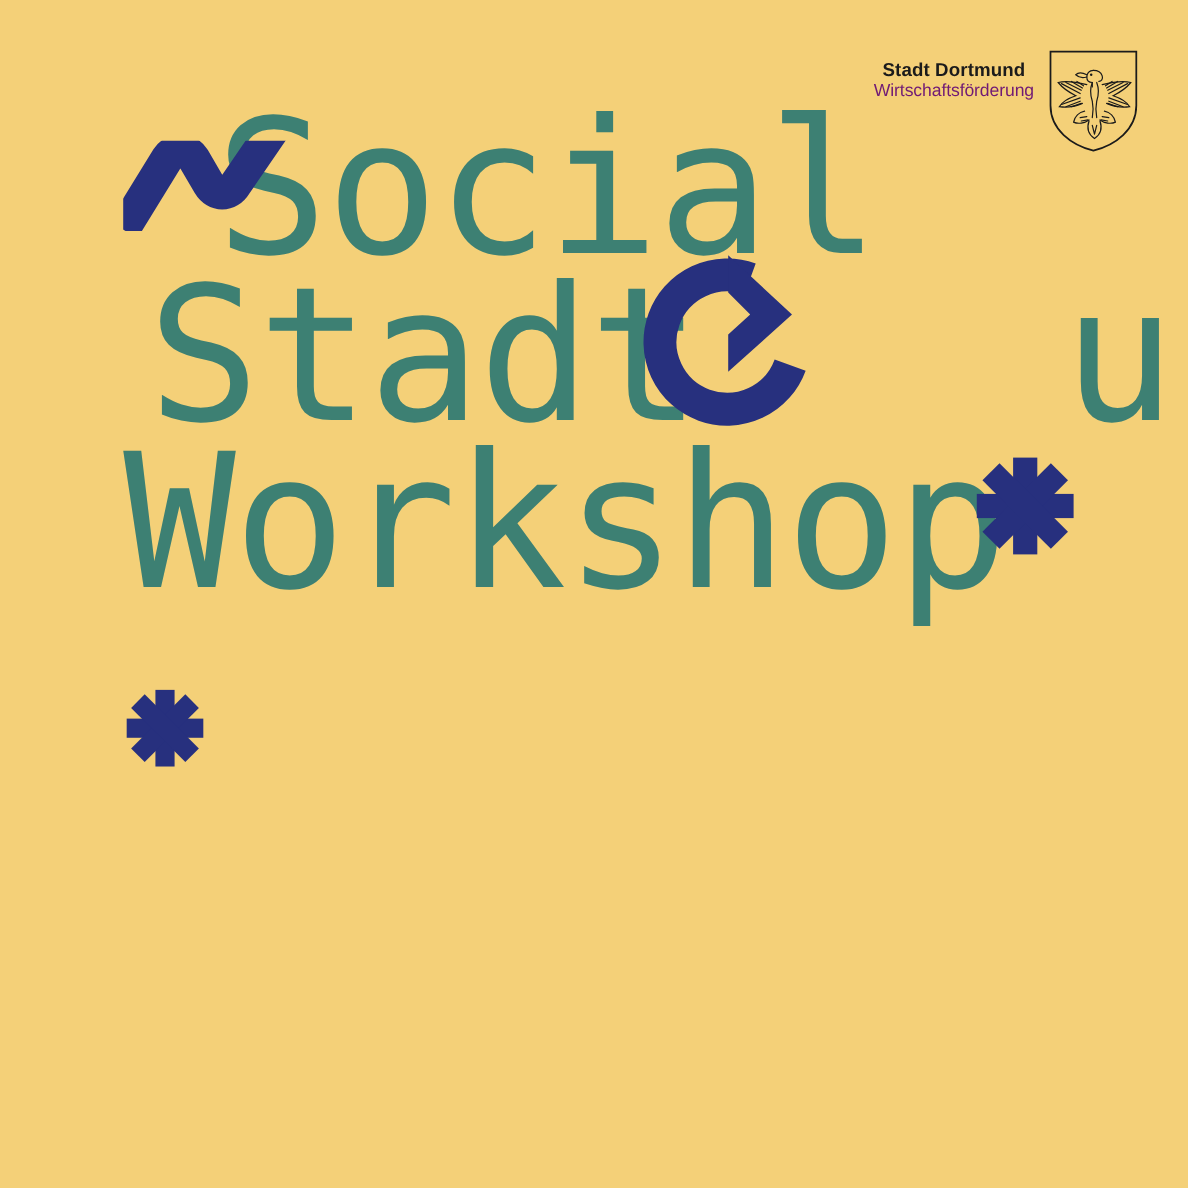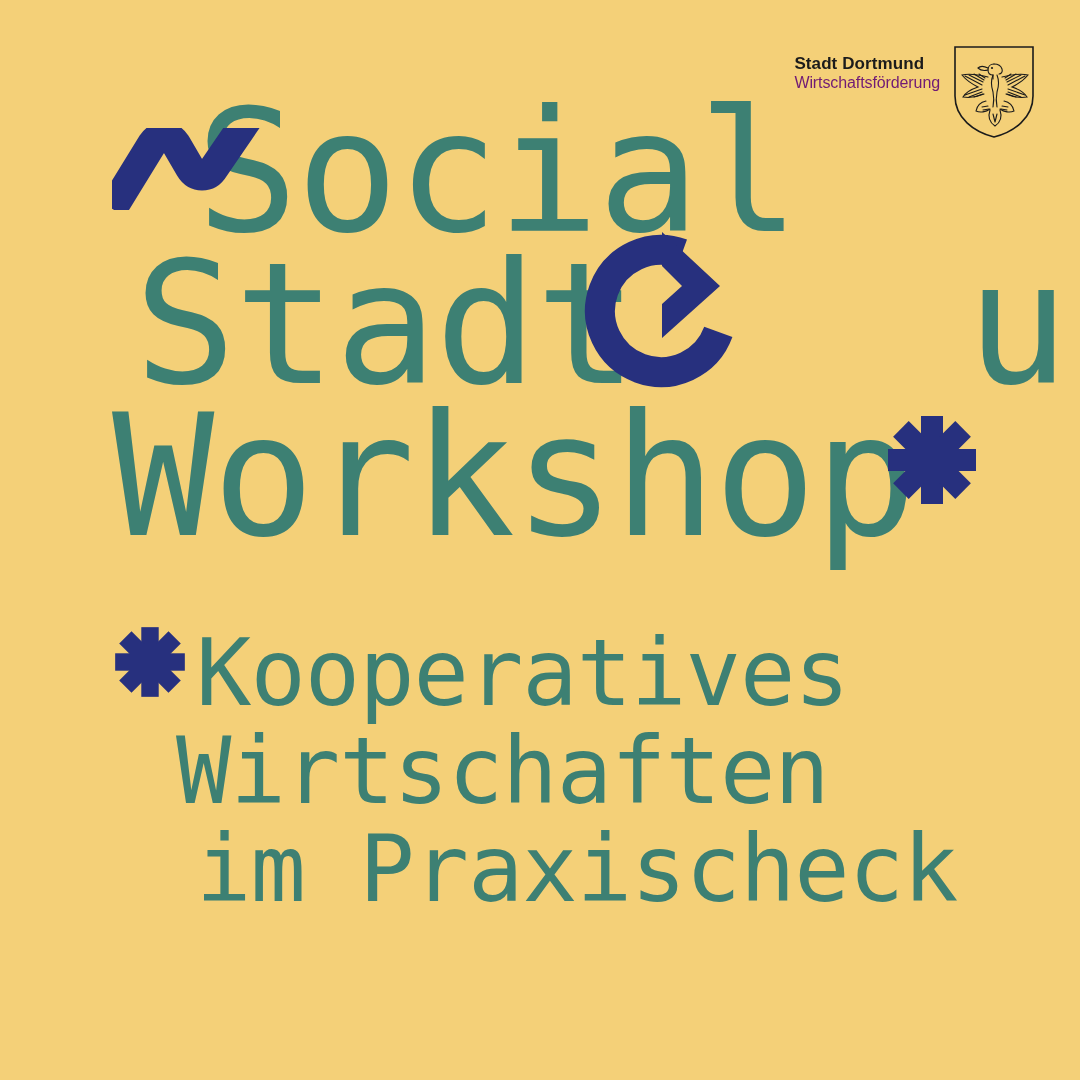--- a/index.html
+++ b/index.html
@@ -24,21 +24,21 @@
   
   #logo-block {
     position: absolute;
     top: 44px;
     right: 44px;
     display: flex;
     align-items: flex-start;
     gap: 12px;
   }
   #logo-wordmark {
-    text-align: left;
+    text-align: center;
     font-family: "Liberation Sans", sans-serif;
     padding-top: 10px;
     line-height: 1.18;
   }
   #logo-line1 {
     font-size: 17px;
     font-weight: bold;
     color: #1b1b1b;
     letter-spacing: 0.1px;
     white-space: nowrap;
@@ -218,19 +218,14 @@
 
   <svg id="asterisk-sub" viewBox="0 0 96 96">
     <g fill="#27307e">
       <rect x="37" y="4" width="22" height="88"></rect>
       <rect x="4" y="37" width="88" height="22"></rect>
       <rect x="37" y="4" width="22" height="88" transform="rotate(45 48 48)"></rect>
       <rect x="37" y="4" width="22" height="88" transform="rotate(-45 48 48)"></rect>
     </g>
   </svg>
 
-  <div id="subtitle">
-    <div class="sub-line" id="sub-line-1">Kooperatives</div>
-    <div class="sub-line" id="sub-line-2">Wirtschaften</div>
-    <div class="sub-line" id="sub-line-3">im Praxischeck</div>
-  </div>
 
 </div>
 
 </body></html>

